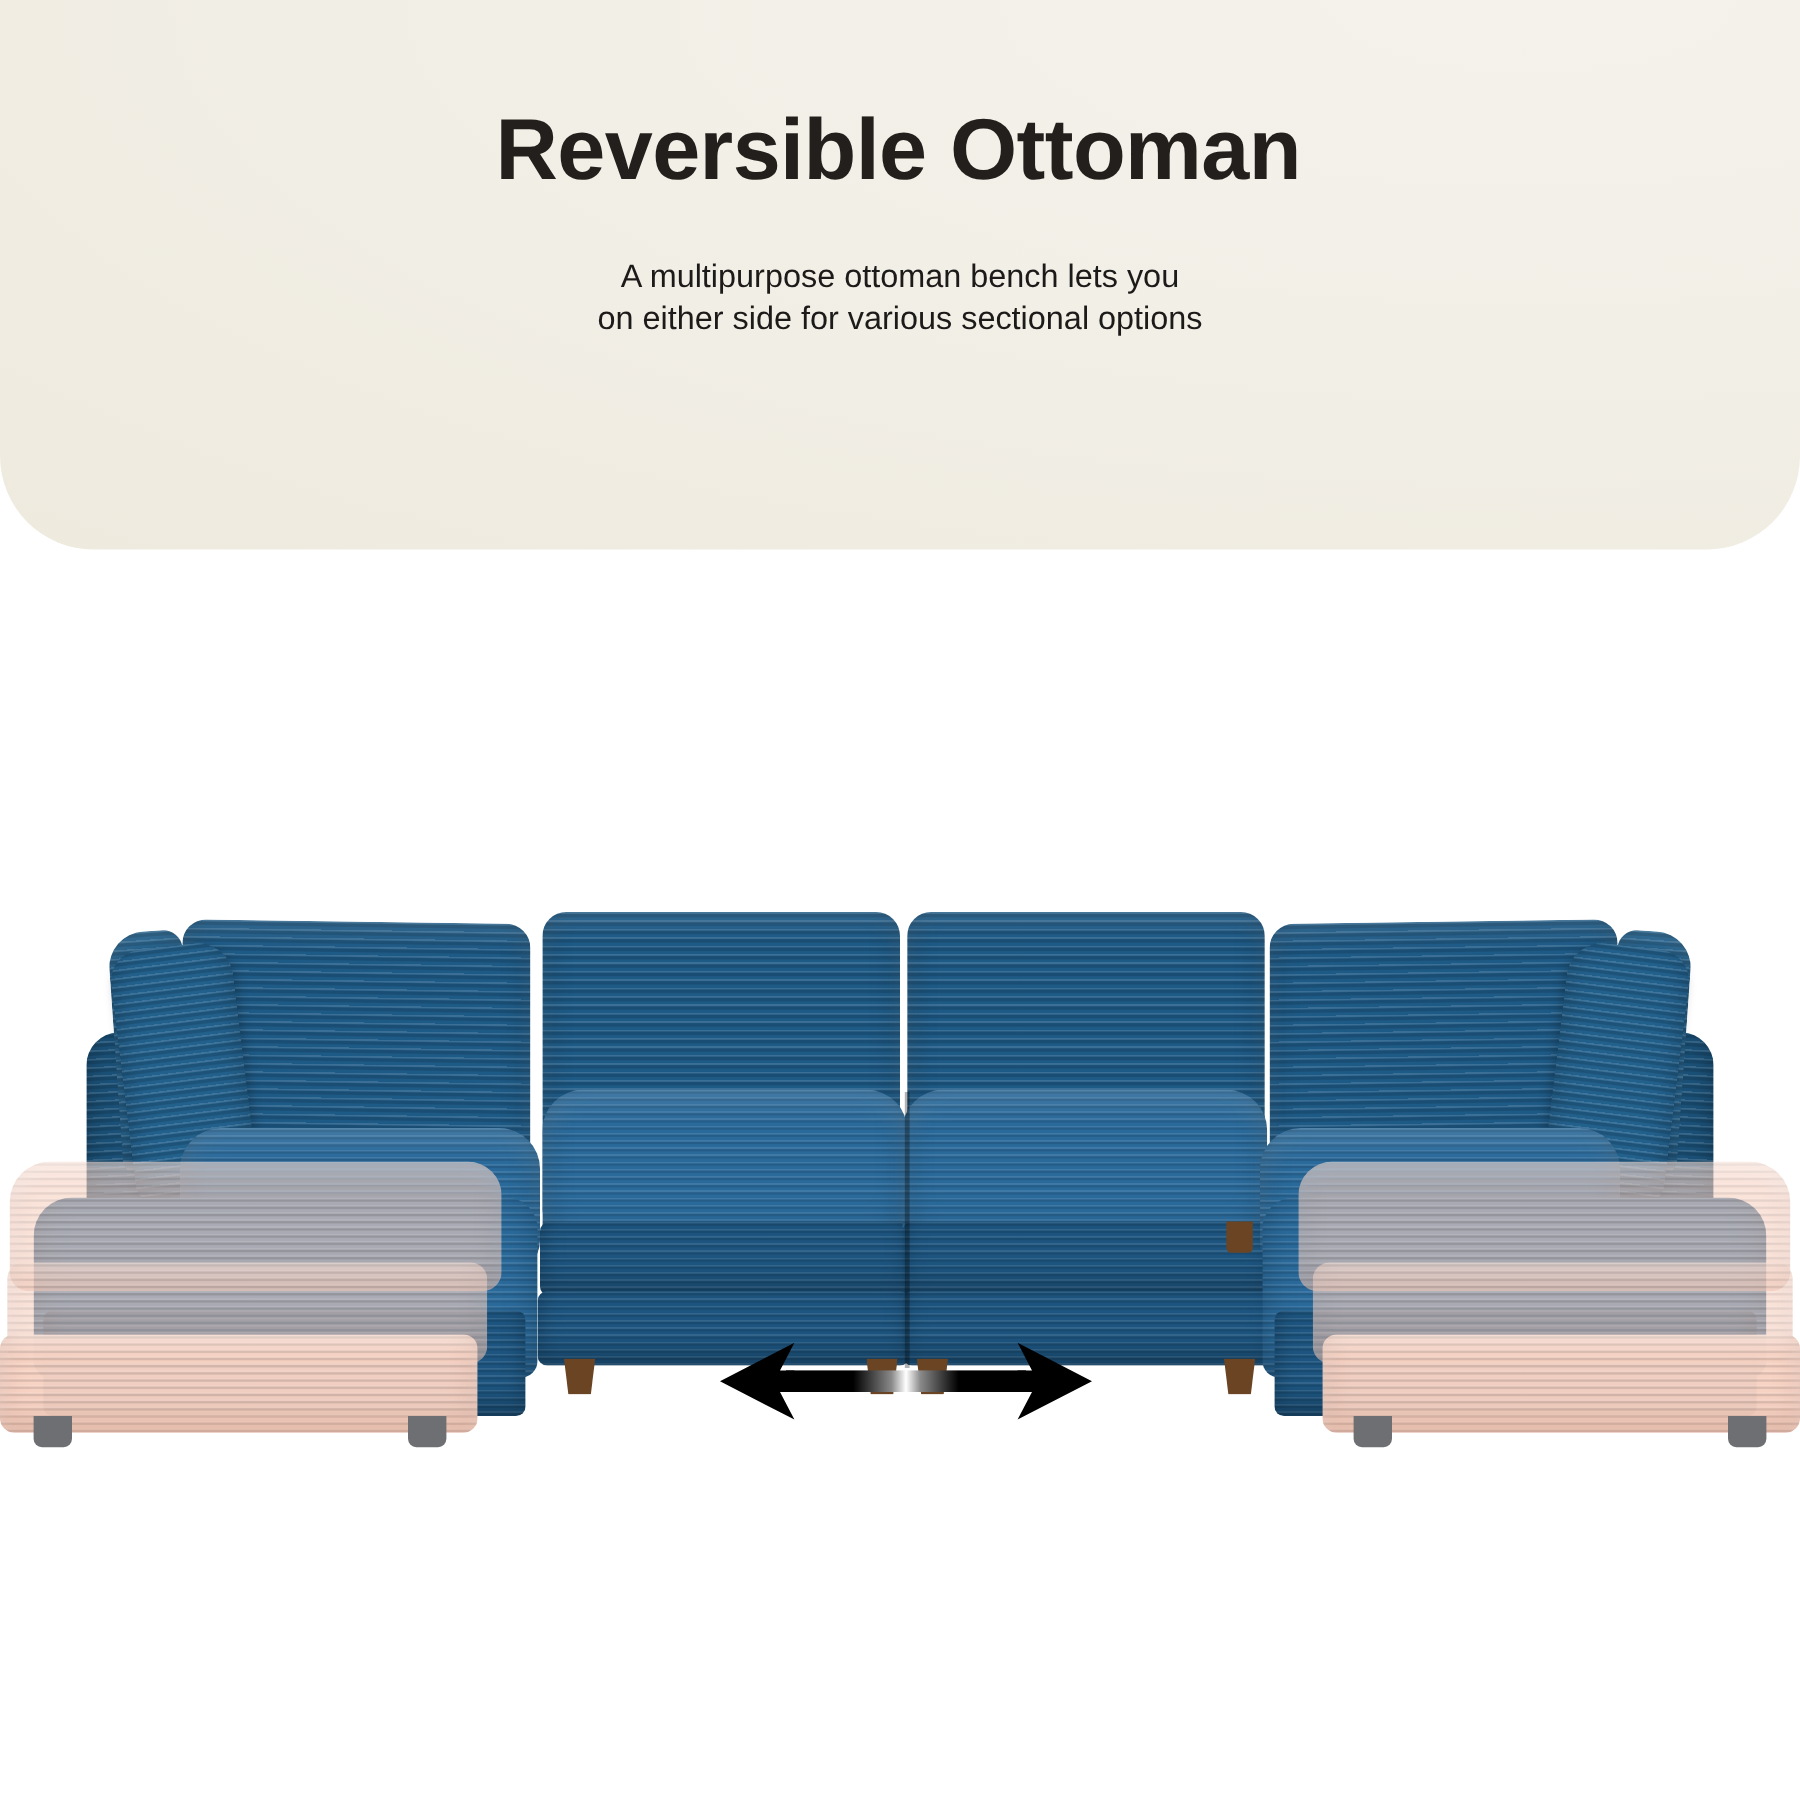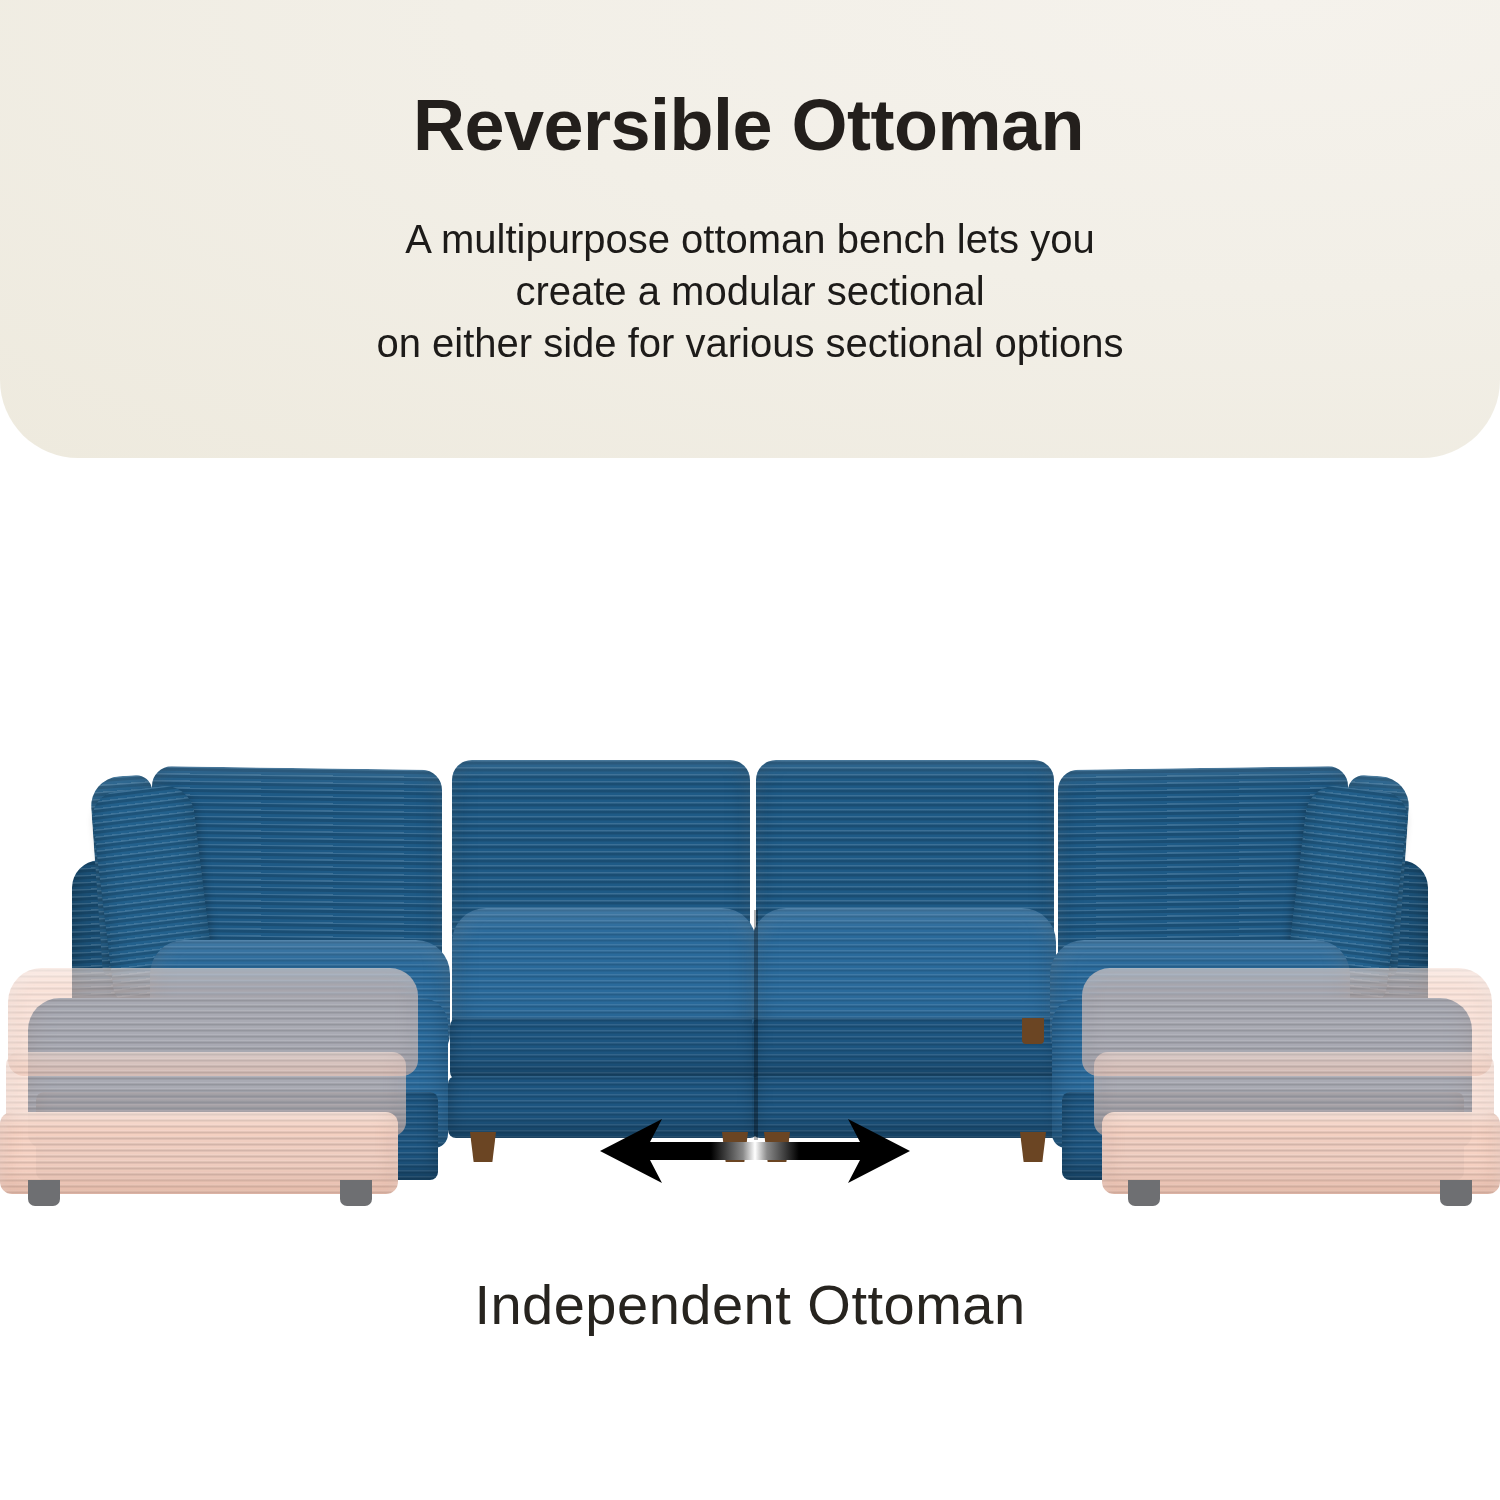--- a/index.html
+++ b/index.html
@@ -40,21 +40,21 @@
     font-family:"Liberation Sans", sans-serif;
     padding-left:33px;
   }
 
   .subtitle {
     position:absolute;
     left:0; top:213px;
     width:1500px;
     text-align:center;
     color:#1d1b19;
-    font-size:40px;
+    font-size:27px;
     line-height:1.30;
     font-weight:400;
     font-family:"Liberation Sans", sans-serif;
   }
   .subtitle div { white-space:nowrap; }
 
   
   .caption {
     position:absolute;
     left:0; top:1272px;
@@ -157,21 +157,20 @@
 <body>
 
 <div id="stage">
 
   <div class="header-panel">
 
     <div class="title">Reversible Ottoman</div>
 
     <div class="subtitle">
       <div>A multipurpose ottoman bench lets you</div>
-      <div>create a modular sectional</div>
       <div>on either side for various sectional options</div>
     </div>
   </div>
 
   <div class="sofa-scene">
 
     <div class="arm-b cordv" style="left:72px; top:120px; width:58px; height:200px;
                 border-radius:26px 10px 6px 6px; transform:skewY(-3deg);"></div>
 
     <div class="back-c cordv" style="left:96px; top:36px; width:62px; height:200px;
@@ -289,15 +288,14 @@
         <polygon points="0,36 62,4 50,27 62,27 62,45 50,45 62,68" fill="#000000"></polygon>
 
         <polygon points="310,36 248,4 260,27 248,27 248,45 260,45 248,68" fill="#000000"></polygon>
 
         <rect x="55" y="27" width="200" height="18" fill="url(#shaftGrad)"></rect>
       </svg>
     </div>
 
   </div>
 
-  <div class="caption">Independent Ottoman</div>
 
 </div>
 
 </body></html>

